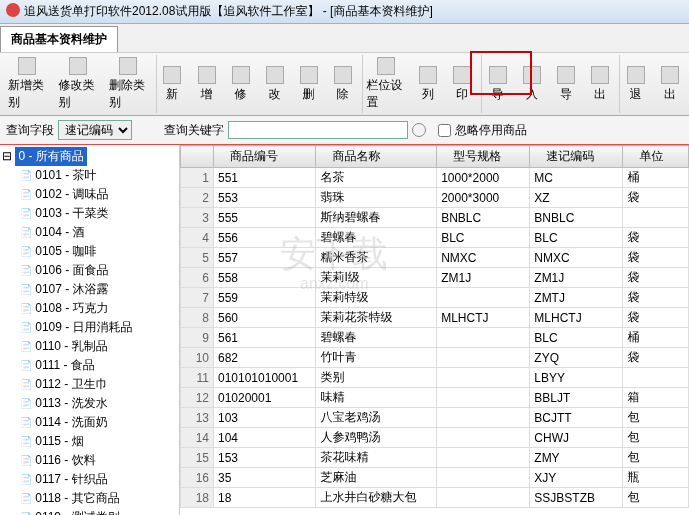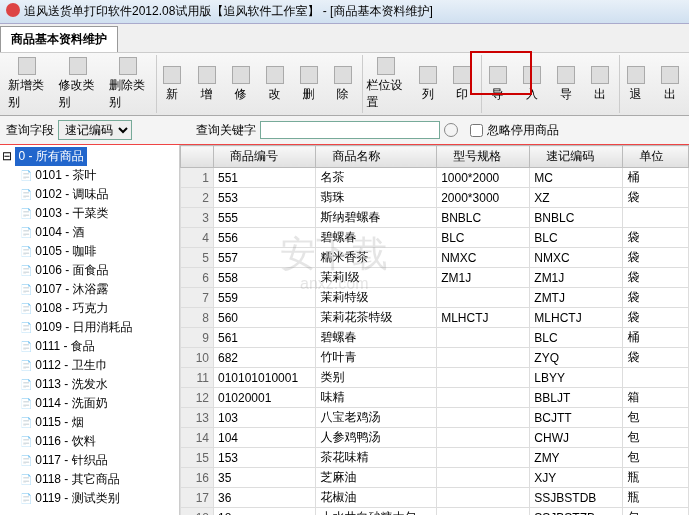--- a/index.html
+++ b/index.html
@@ -115,40 +115,41 @@
   <div class="tbtn">
       <div class="ticon"></div>
       <span>出</span>
     </div>
   <div class="highlight-box" style="left:470px; top:-2px; width:62px; height:44px;"></div>
 </div>
 
 <div class="searchbar">
   <span>查询字段</span>
   <select><option>速记编码</option></select>
-  <span style="margin-left:60px">查询关键字</span>
+  <span style="margin-left:28px">查询关键字</span>
   <input type="text" class="kw" value="" style="">
   <span class="srch-icon"></span>
   <input type="checkbox" style="margin-left: 8px;">
   <span>忽略停用商品</span>
 </div>
 
 <div class="main">
   <div class="tree">
     <div>⊟ <span class="tree-root">0 - 所有商品</span></div>
     <div id="tree-items">
         <div class="tree-item">0101 - 茶叶</div>
         <div class="tree-item">0102 - 调味品</div>
         <div class="tree-item">0103 - 干菜类</div>
         <div class="tree-item">0104 - 酒</div>
         <div class="tree-item">0105 - 咖啡</div>
         <div class="tree-item">0106 - 面食品</div>
         <div class="tree-item">0107 - 沐浴露</div>
         <div class="tree-item">0108 - 巧克力</div>
         <div class="tree-item">0109 - 日用消耗品</div>
+        <div class="tree-item">0110 - 乳制品</div>
         <div class="tree-item">0111 - 食品</div>
         <div class="tree-item">0112 - 卫生巾</div>
         <div class="tree-item">0113 - 洗发水</div>
         <div class="tree-item">0114 - 洗面奶</div>
         <div class="tree-item">0115 - 烟</div>
         <div class="tree-item">0116 - 饮料</div>
         <div class="tree-item">0117 - 针织品</div>
         <div class="tree-item">0118 - 其它商品</div>
         <div class="tree-item">0119 - 测试类别</div>
       </div>
@@ -288,28 +289,20 @@
           </tr>
           <tr>
             <td class="rownum">16</td>
             <td>35</td>
             <td>芝麻油</td>
             <td></td>
             <td>XJY</td>
             <td>瓶</td>
           </tr>
           <tr>
-            <td class="rownum">17</td>
-            <td>36</td>
-            <td>花椒油</td>
-            <td></td>
-            <td>SSJBSTDB</td>
-            <td>瓶</td>
-          </tr>
-          <tr>
             <td class="rownum">18</td>
             <td>18</td>
             <td>上水井白砂糖大包</td>
             <td></td>
             <td>SSJBSTZB</td>
             <td>包</td>
           </tr>
         </tbody>
     </table>
   </div>

